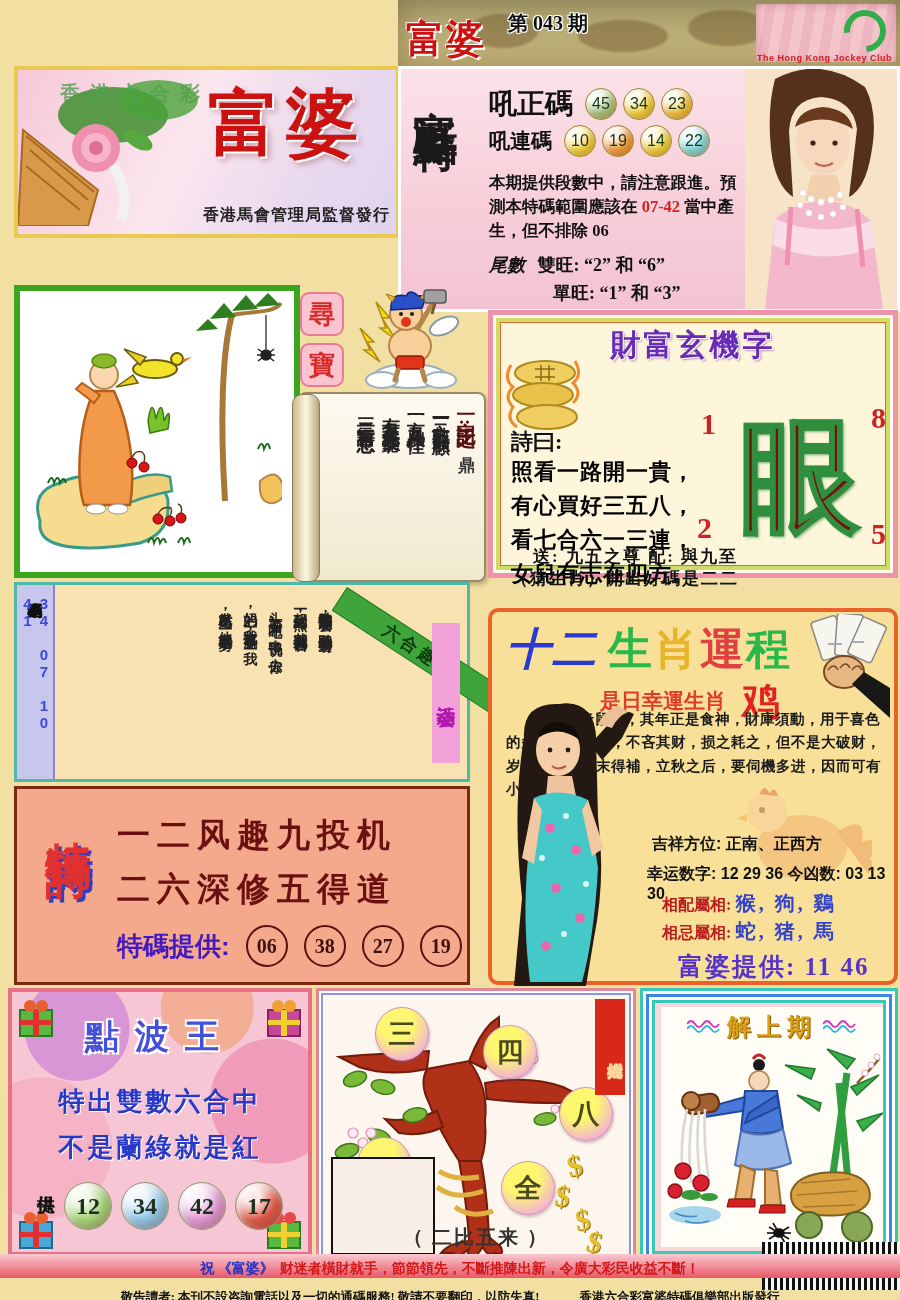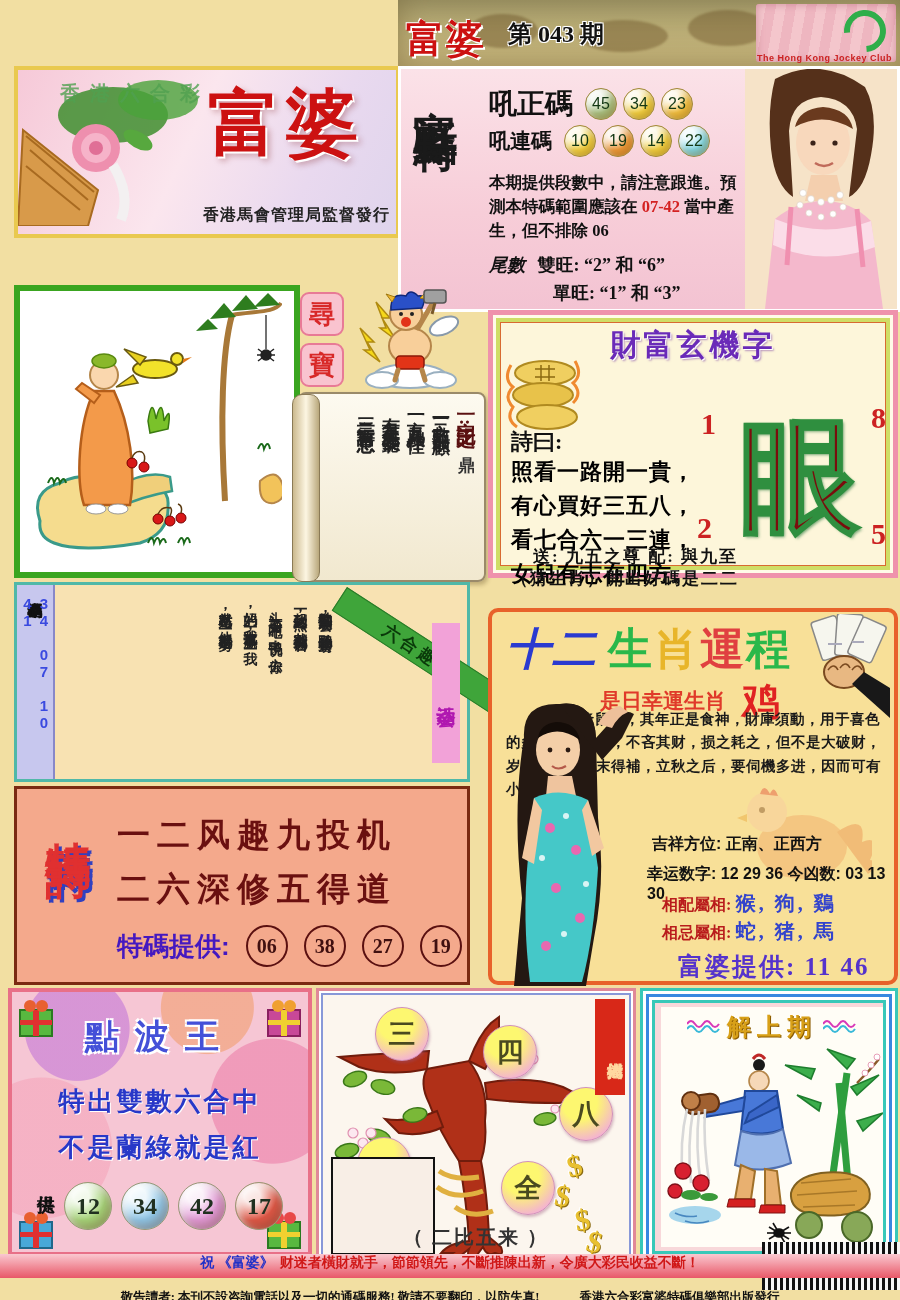--- a/index.html
+++ b/index.html
@@ -11,21 +11,21 @@
   .vu{writing-mode:vertical-rl;text-orientation:upright;}
   .b{font-weight:bold;}
 
   
   .header{left:398px;top:0;width:502px;height:66px;
     background:linear-gradient(180deg,#a8a070 0%,#b8ab74 40%,#c9b87e 100%);
     box-shadow:inset 0 0 30px rgba(90,70,30,.45);}
   .header .blob{position:absolute;border-radius:50%;background:rgba(90,60,20,.35);filter:blur(1px);}
   .hdr-brand{left:8px;top:14px;font-size:38px;color:#cc1111;
     text-shadow:2px 2px 0 #fff,-1px -1px 0 #fff;letter-spacing:2px;}
-  .hdr-issue{left:110px;top:18px;font-size:24px;color:#111;
+  .hdr-issue{left:110px;top:10px;font-size:20px;color:#111;
     text-shadow:1px 1px 0 #fff,-1px -1px 0 #fff,1px -1px 0 #fff,-1px 1px 0 #fff;}
   .hdr-tickets{right:4px;top:4px;width:140px;height:58px;background:
      repeating-linear-gradient(100deg,#f4c6cc 0 10px,#eeb6c0 10px 20px);
      border-radius:3px;box-shadow:inset 0 0 8px rgba(150,60,80,.4);}
   .hdr-club{right:8px;bottom:3px;font-size:9px;color:#cc2222;font-weight:bold;letter-spacing:.5px;}
   .horseshoe{position:absolute;right:10px;top:6px;width:30px;height:30px;border:6px solid #2fae4a;
      border-bottom-color:transparent;border-radius:50%;transform:rotate(40deg);}
 
   
   .banner{left:14px;top:66px;width:378px;height:164px;border:4px solid #e9c94f;
@@ -162,21 +162,21 @@
   .jie-title span{font-size:24px;color:#d8a018;font-weight:bold;letter-spacing:6px;
      text-shadow:1px 1px 0 #8a5a00;}
 
   
   .logo{left:762px;top:1242px;width:138px;height:48px;
      background:repeating-linear-gradient(90deg,#111 0 3px,#f5f5f5 3px 6px);
      display:flex;align-items:center;justify-content:center;}
   .logo span{font-size:27px;font-weight:bold;color:#28e028;letter-spacing:0px;
      text-shadow:-2px 0 0 #2048d0,2px 0 0 #2048d0,0 -2px 0 #2048d0,0 2px 0 #2048d0;}
   .bar1{left:0;top:1254px;width:900px;height:24px;background:linear-gradient(180deg,#fac8d0,#e85868);
-     display:flex;align-items:flex-start;justify-content:center;gap:6px;}
+     display:flex;align-items:flex-end;justify-content:center;gap:6px;}
   .bar1 .blue{font-size:14px;color:#2030c8;font-weight:bold;}
   .bar1 .redt{font-size:14px;color:#d01818;font-weight:bold;}
   .bar2{left:0;top:1278px;width:900px;height:38px;display:flex;align-items:center;justify-content:center;gap:40px;}
   .bar2 span{font-size:12.5px;color:#111;font-weight:bold;}
 </style>
 </head>
 <body>
 
 <div id="page">
 

